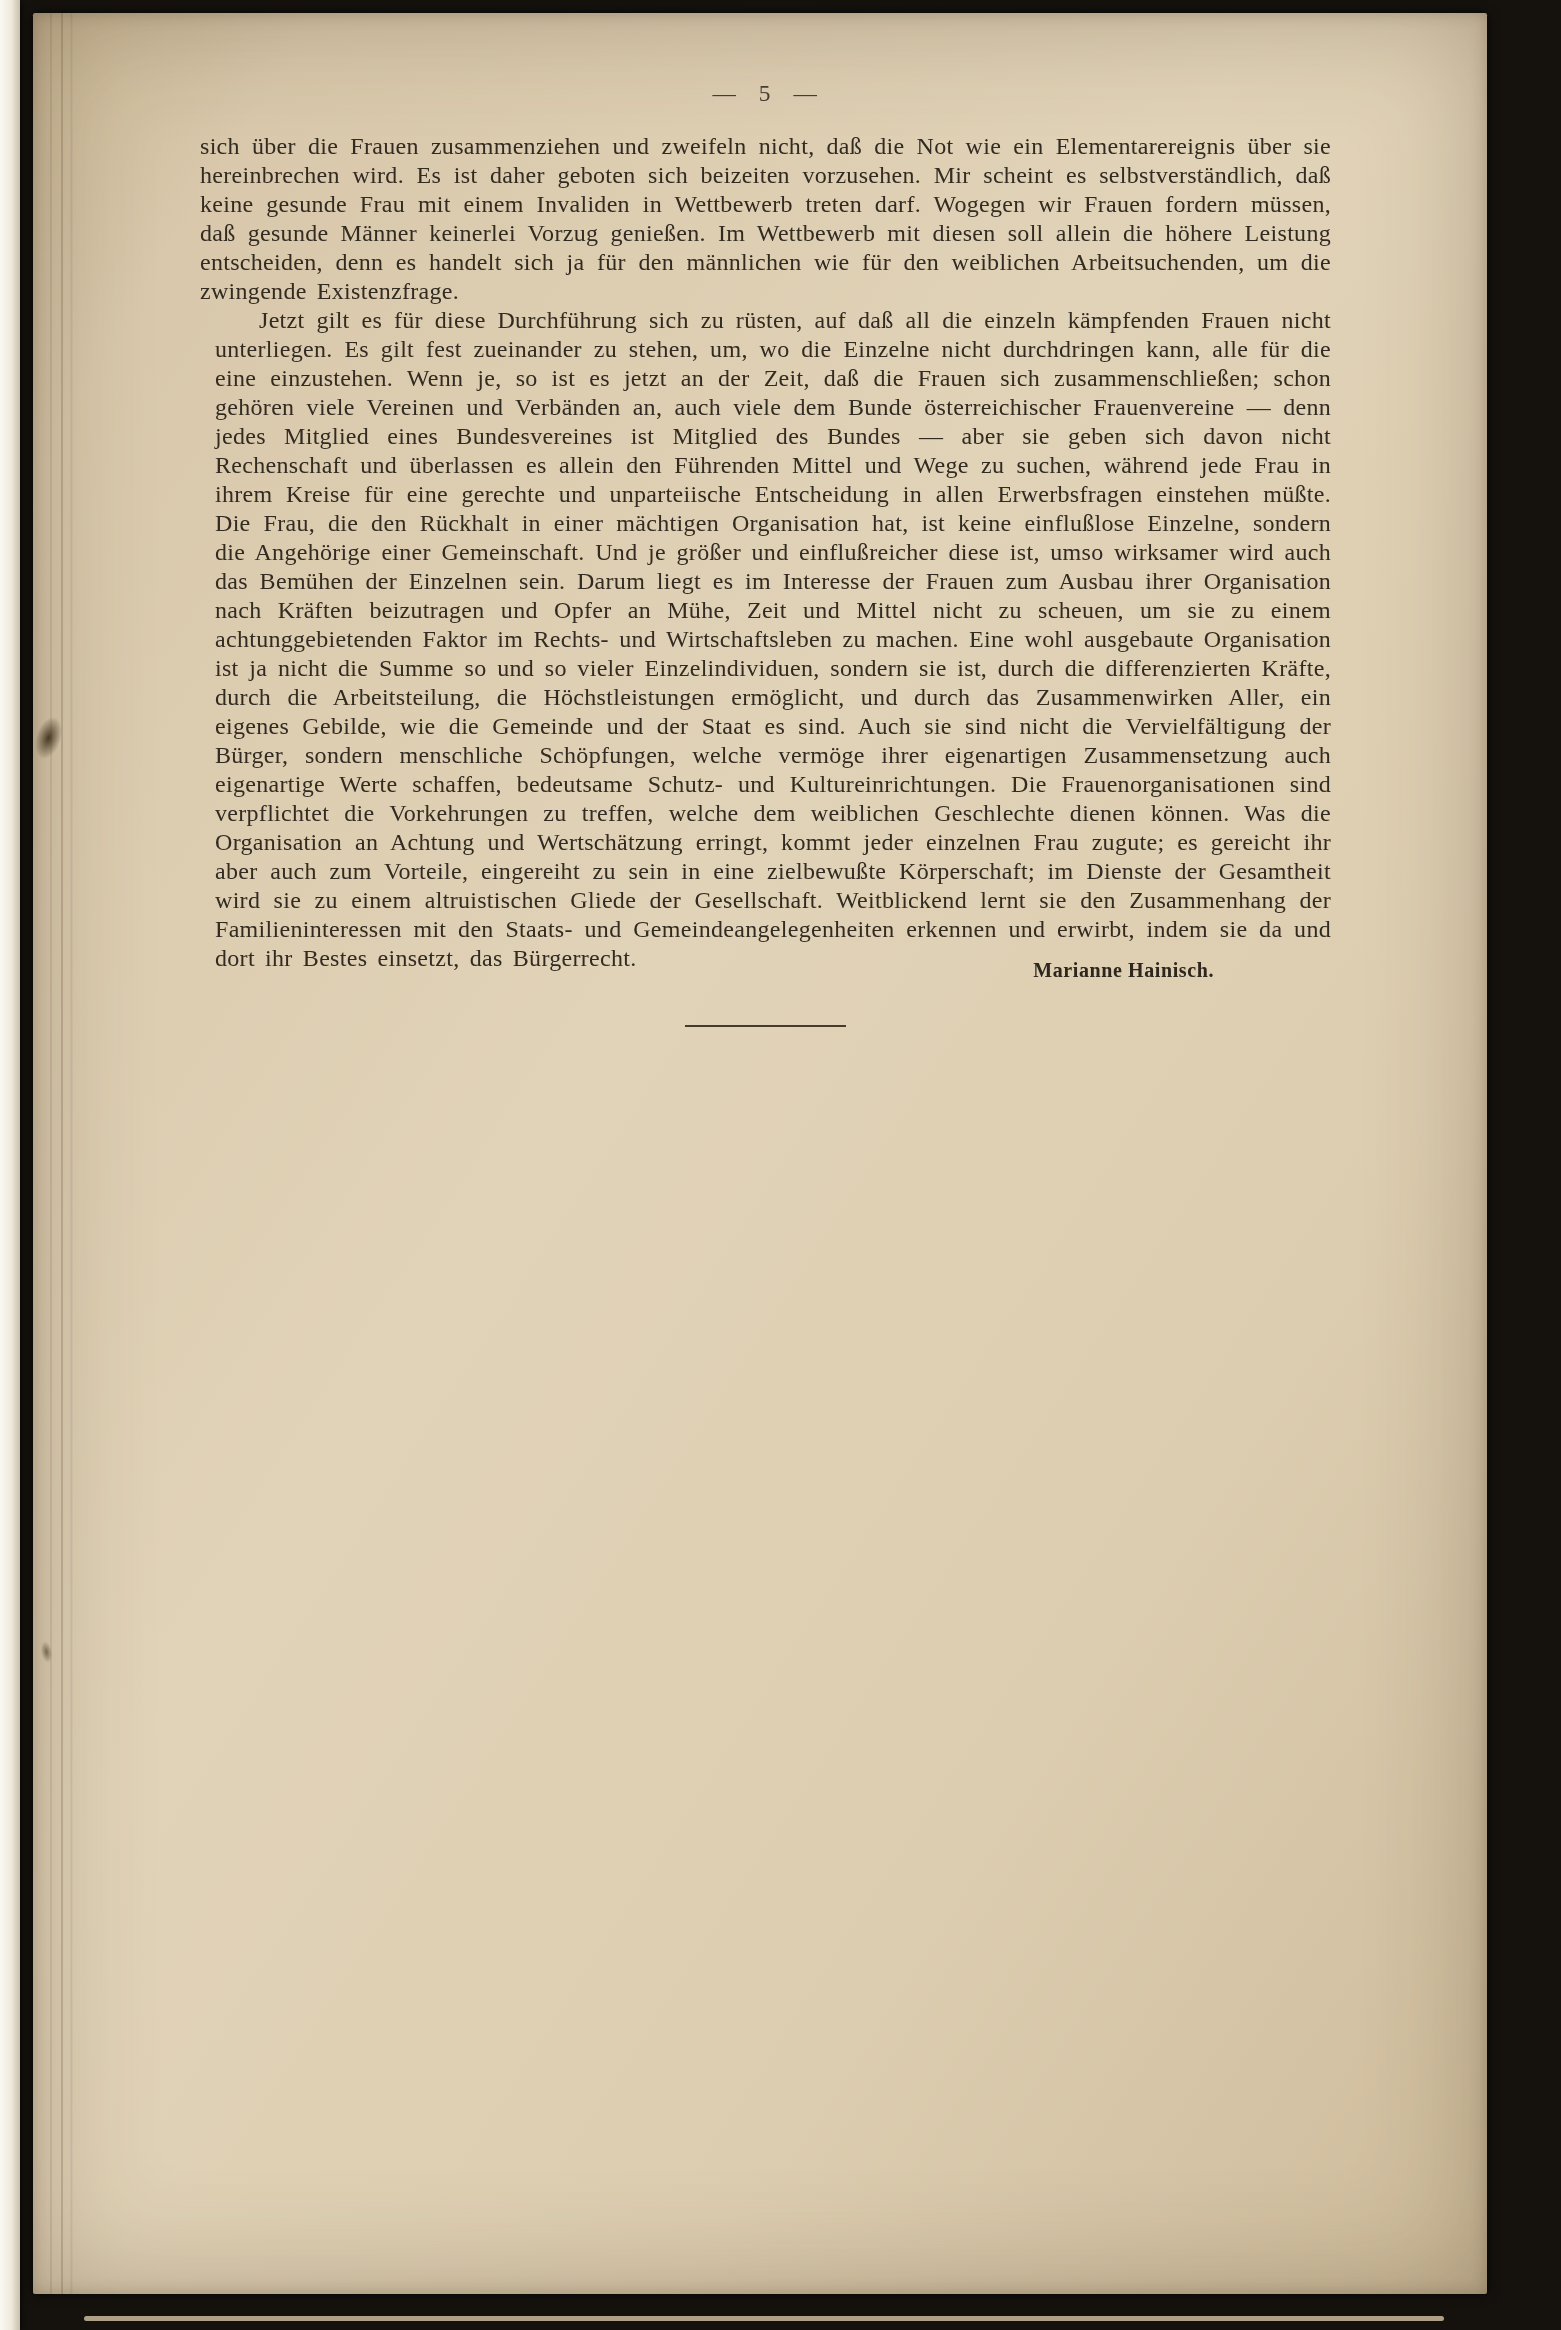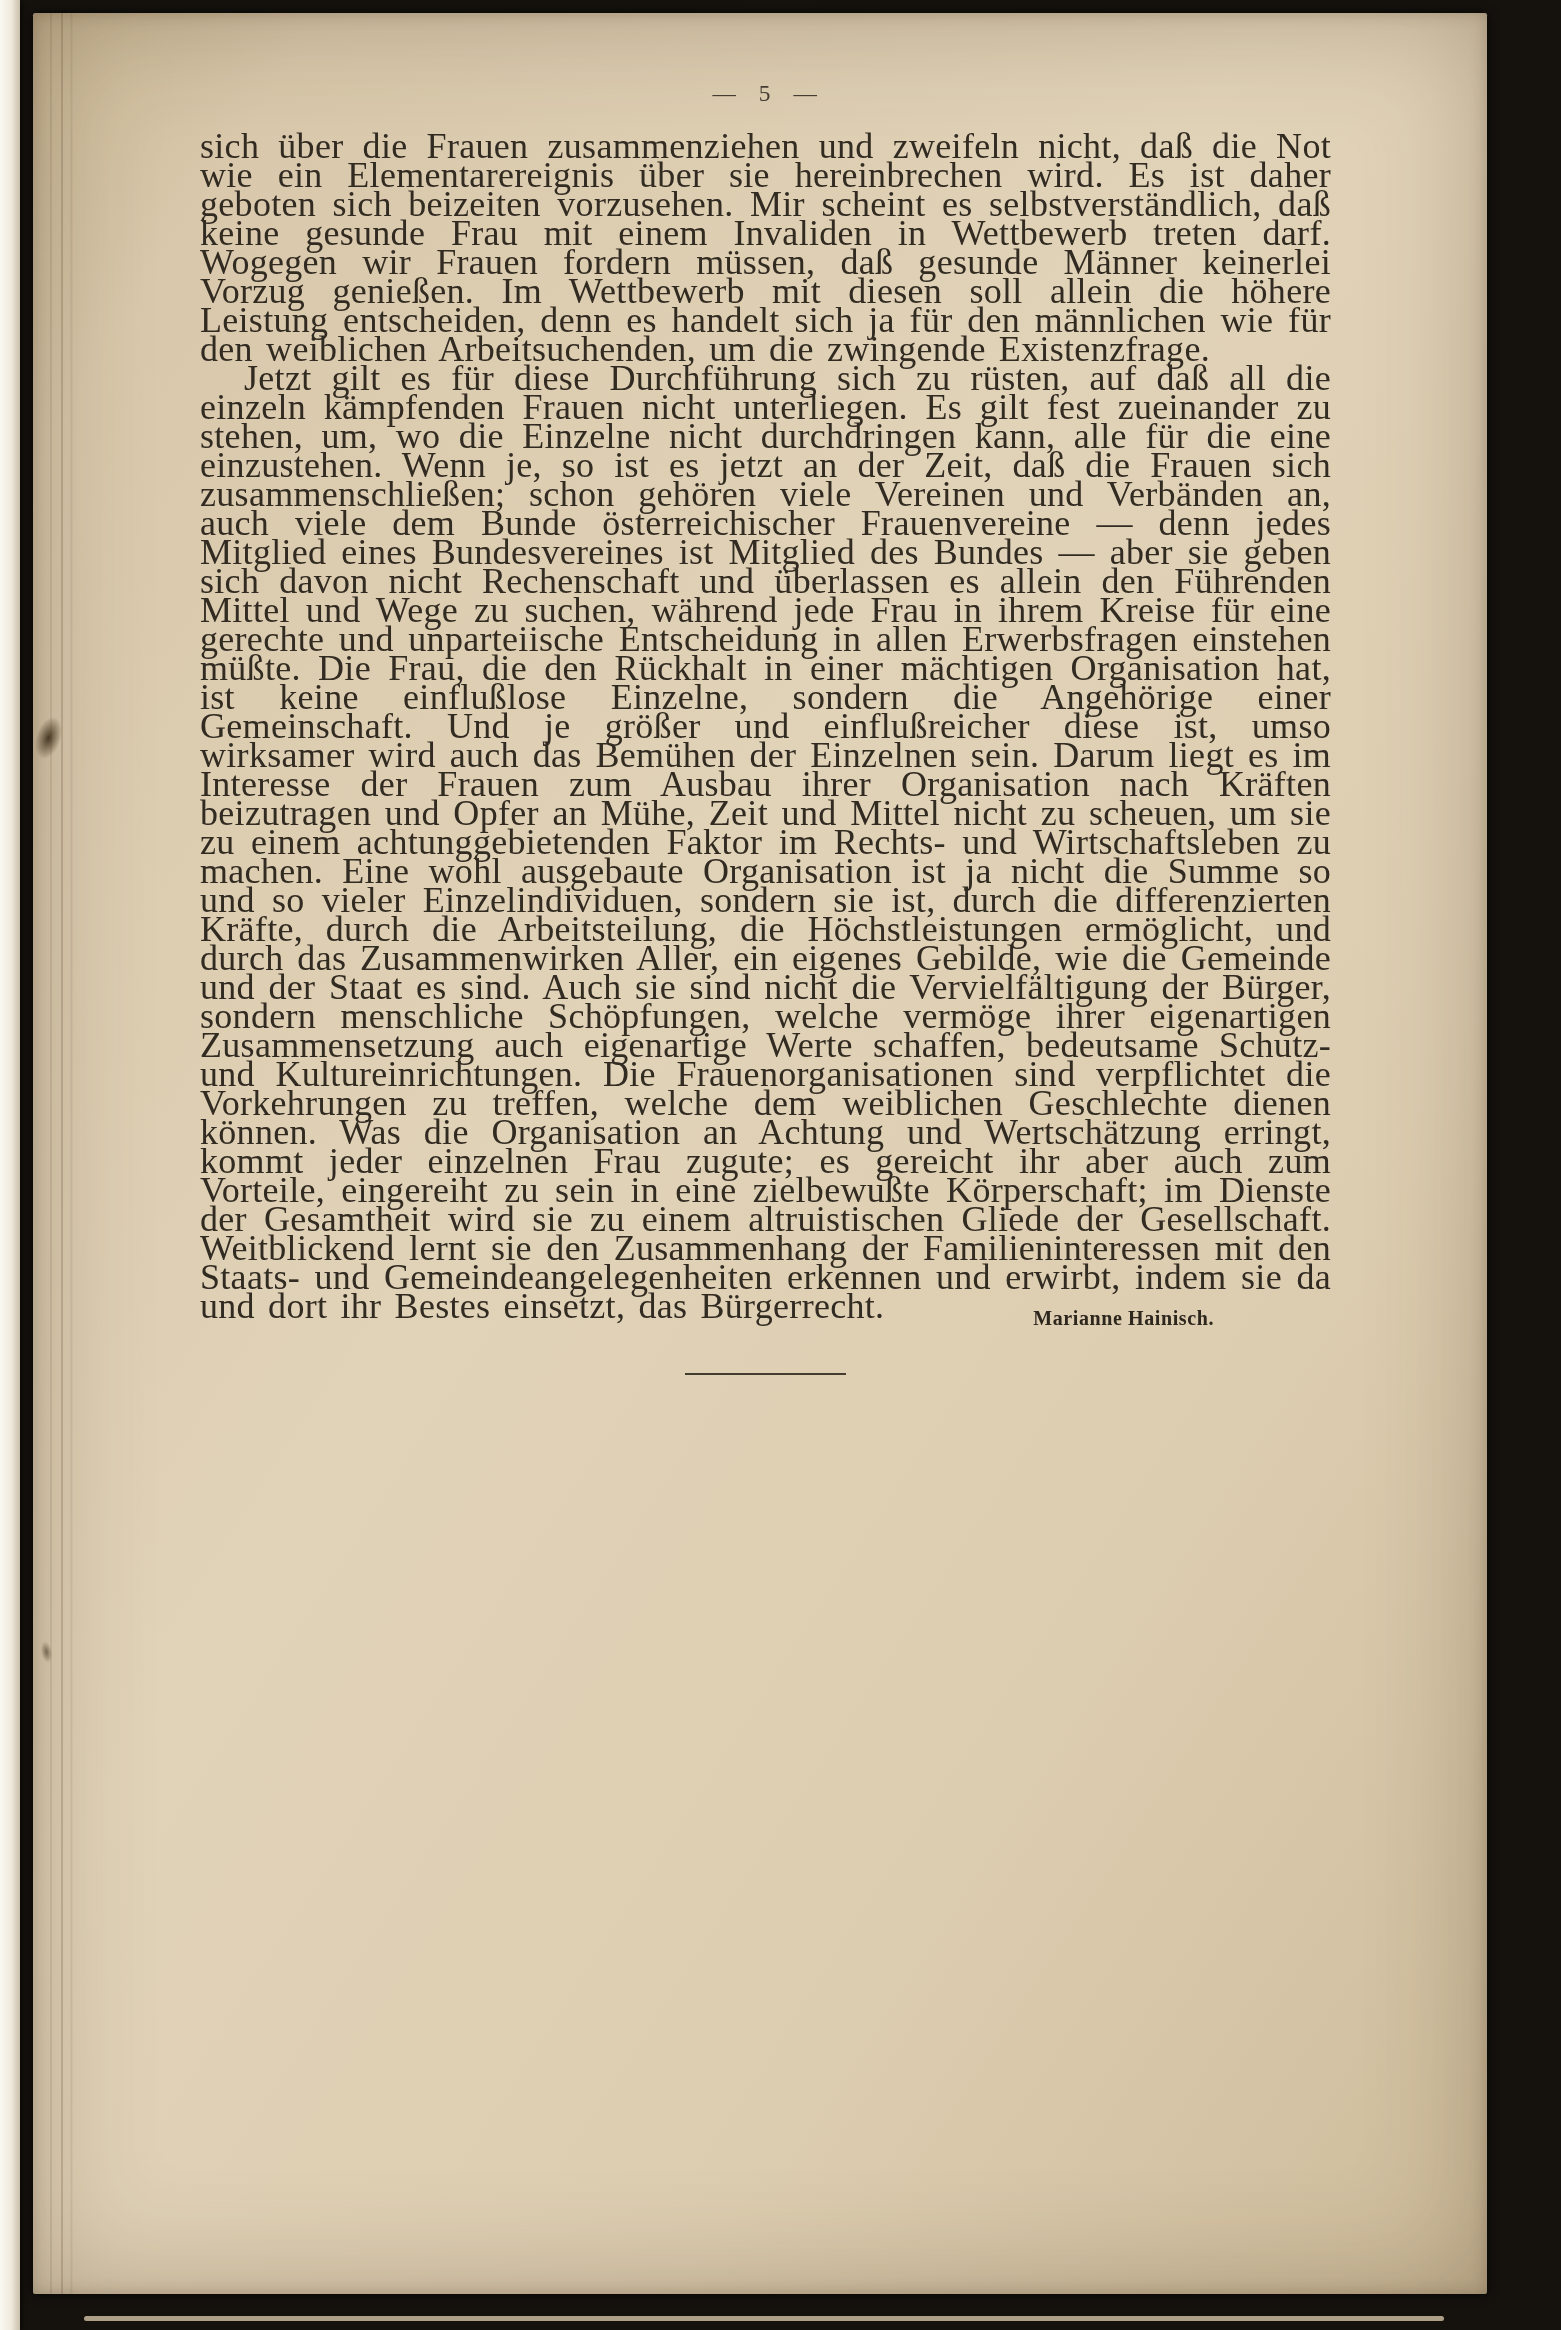--- a/index.html
+++ b/index.html
@@ -68,30 +68,31 @@
   .page-number {
     text-align: center;
     font-size: 23.4px;
     color: #453d32;
     word-spacing: 14px;
     letter-spacing: 1.6px;
     margin-bottom: 25px;
   }
   .para {
     margin: 0;
-    font-size: 36px;
+    font-size: 24px;
     line-height: 29px;
     color: #322b22;
     text-align: justify;
     letter-spacing: 0.3px;
     word-spacing: 3.9px;
     hyphens: auto;
   }
   .para.indent {
     text-indent: 44px;
+    margin-left: 15px;
   }
   .signature {
     margin-top: -14px;
     text-align: right;
     padding-right: 117px;
     font-size: 20px;
     font-weight: bold;
     letter-spacing: 0.6px;
     color: #2e271e;
   }

